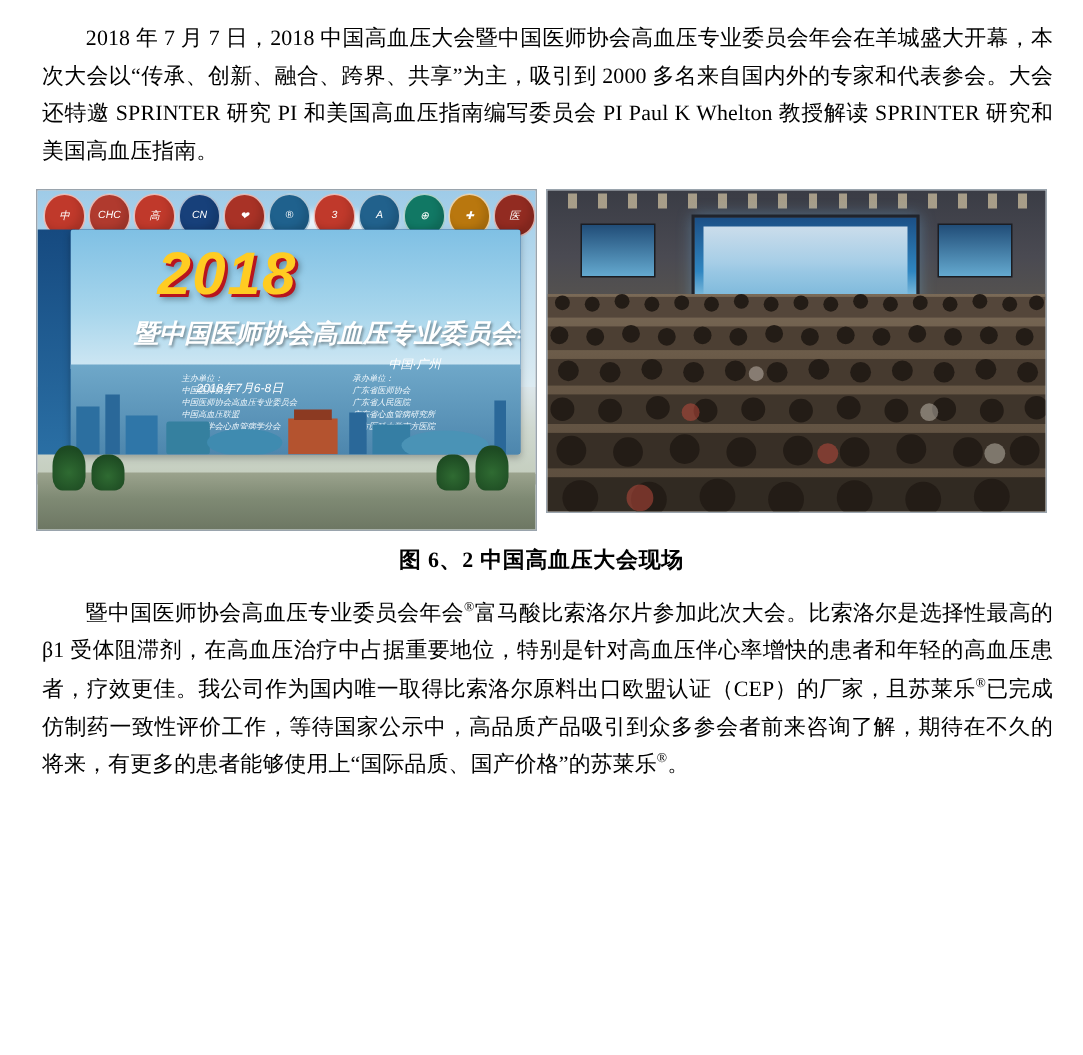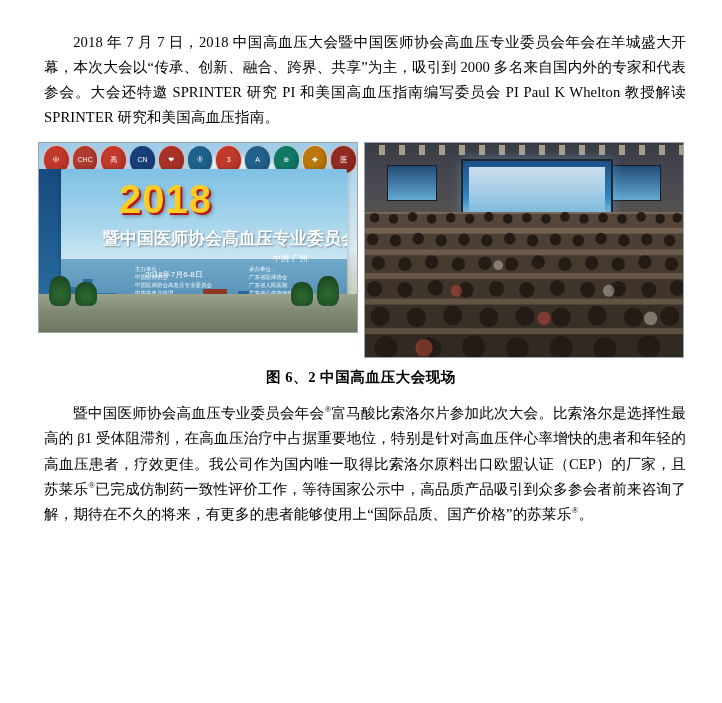--- a/index.html
+++ b/index.html
@@ -11,21 +11,21 @@
     width: 722px;
     height: 703px;
     font-family: "Liberation Serif", "DejaVu Serif", serif;
     color: #000000;
     overflow: hidden;
   }
   .page {
     position: relative;
     width: 722px;
     height: 703px;
-    padding: 16px;
+    padding: 0;
     box-sizing: border-box;
   }
   .body-text {
     font-size: 14.6px;
     line-height: 1.72;
     text-align: justify;
     text-justify: inter-ideograph;
     margin: 0;
     padding: 0 20px 0 28px;
     letter-spacing: 0.1px;
@@ -47,22 +47,23 @@
     align-items: stretch;
   }
   .photo {
     position: relative;
     overflow: hidden;
     border: 1px solid #9aa4ad;
     box-sizing: border-box;
   }
   .photo-left {
     width: 334px;
-    height: 191px;
+    height: 228px;
     background: linear-gradient(#b4d7ef 0%, #cfe6f4 38%, #dfeaf1 55%, #cfd8d0 70%, #b9c3ab 100%);
+    font-style: italic;
   }
   .photo-right {
     width: 334px;
     height: 216px;
     background: linear-gradient(#2b2f3c 0%, #3a3f4f 28%, #5c5348 60%, #6d5f4e 100%);
   }
 
   
   .sky {
     position: absolute; left: 0; top: 0; width: 100%; height: 58%;

